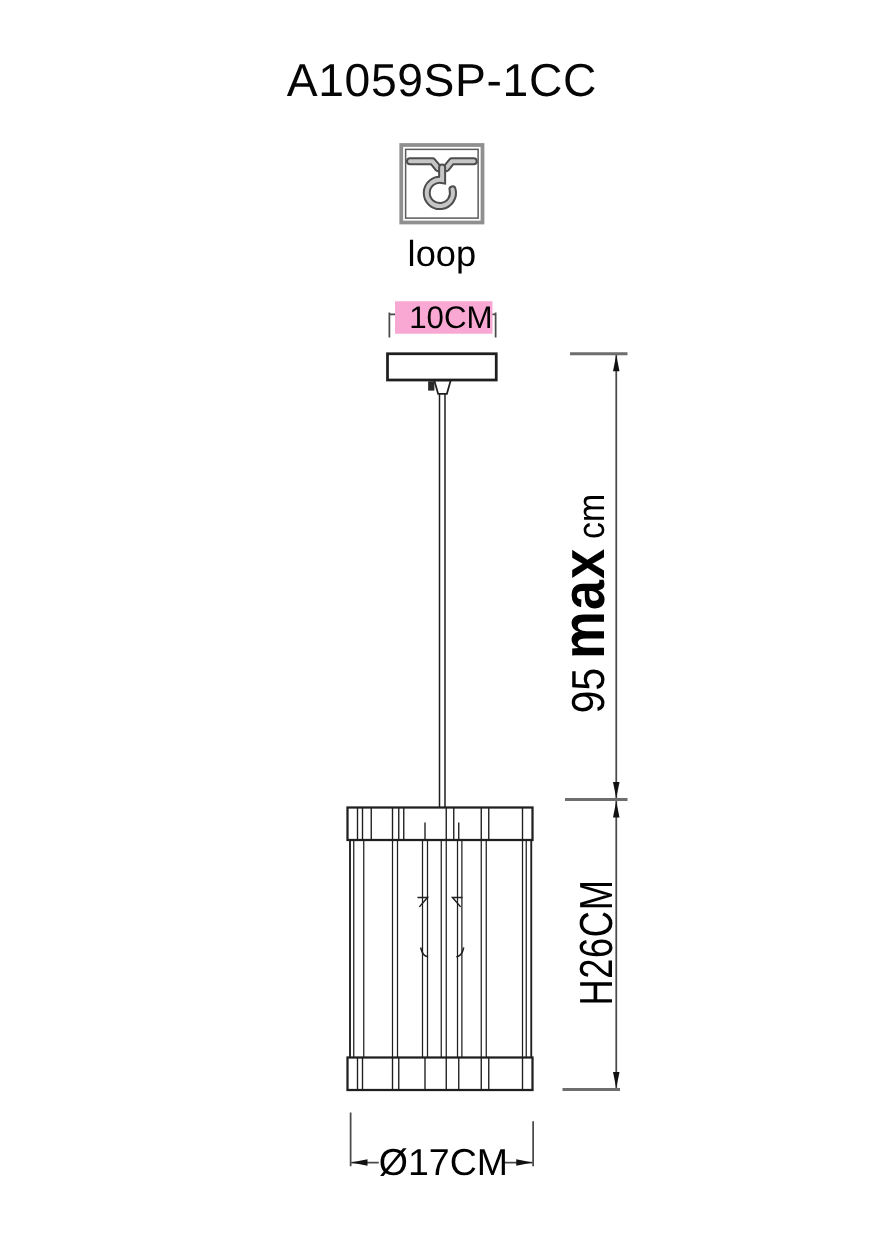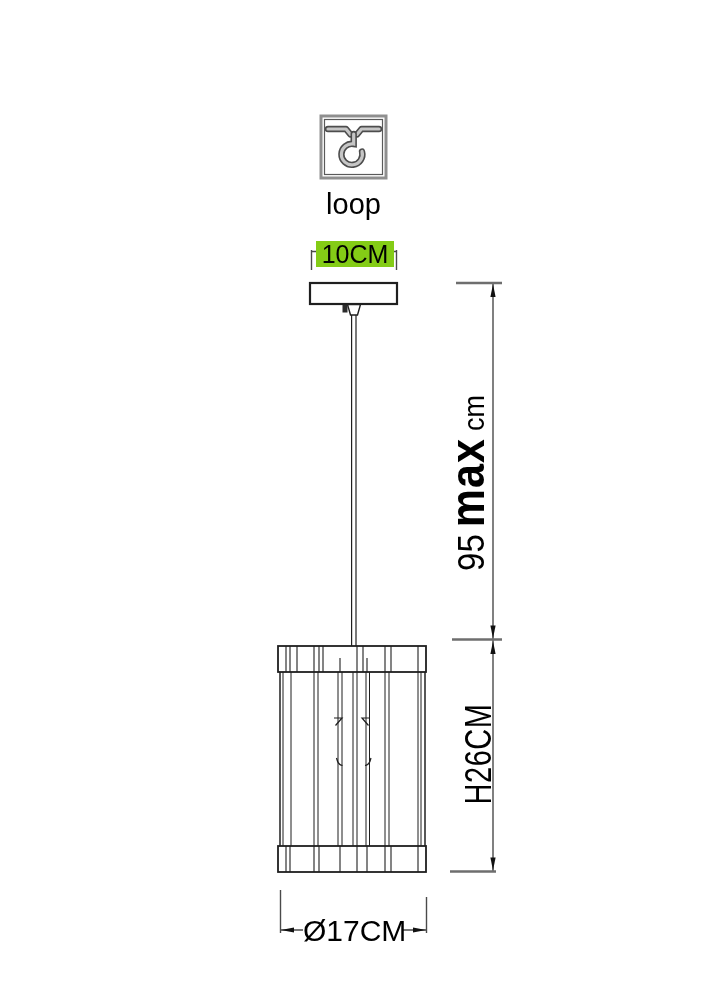--- a/index.html
+++ b/index.html
@@ -11,22 +11,22 @@
   .abs{position:absolute;}
   #title{
     left:0;top:44px;width:707px;text-align:center;
     font-size:37px;letter-spacing:0.5px;color:#060606;
   }
   #mount-icon-box{left:319px;top:114px;width:69px;height:66px;}
   #mount-label{left:0;top:188px;width:707px;text-align:center;font-size:29px;}
   #drawing{left:0;top:0;width:707px;height:1000px;}
   .dim-label{background:#fff;line-height:1.05;}
   #dim-canopy{
-    left:316px;top:241px;width:78px;text-align:center;
-    font-size:25px;background:#84cc16;
+    left:316px;top:241px;width:78px;text-align:right;
+    font-size:25px;background:#f9a8d4;
   }
   #dim-suspension{
     left:468px;top:483px;
     transform:translate(-50%,-50%) rotate(-90deg) scaleY(1.12);
     white-space:nowrap;display:flex;align-items:baseline;gap:7px;
   }
   #dim-suspension .v95{font-size:33px;}
   #dim-suspension .vmax{font-size:43px;font-weight:bold;letter-spacing:1px;}
   #dim-suspension .vcm{font-size:27px;}
   #dim-shade-height{
@@ -37,20 +37,21 @@
   #dim-diameter{
     left:303px;top:915px;width:100px;
     font-size:30px;background:#fff;
   }
 </style>
 </head>
 <body>
 
 <div id="stage">
 
+  <div class="abs" id="title">A1059SP-1CC</div>
 
   <div class="abs" id="mount-icon-box">
     <svg width="69" height="66" viewBox="0 0 69 66">
       <rect x="2" y="2" width="65" height="62" fill="#ffffff" stroke="#8f8f8f" stroke-width="3"></rect>
       <rect x="5.5" y="5.5" width="58" height="55" fill="#ffffff" stroke="#5a5a5a" stroke-width="1.2"></rect>
 
       <path d="M9,15 H27 L31.5,20.5 H38 L42.5,15 H60" fill="none" stroke="#4d4d4d" stroke-width="6.4" stroke-linejoin="round" stroke-linecap="round"></path>
       <path d="M9,15 H27 L31.5,20.5 H38 L42.5,15 H60" fill="none" stroke="#c6c6c6" stroke-width="3.2" stroke-linejoin="round" stroke-linecap="round"></path>
 
       <path d="M34.7,20 V30 A10.5,10.5 0 1 0 43,37.5" fill="none" stroke="#4d4d4d" stroke-width="6.4" stroke-linecap="round"></path>

